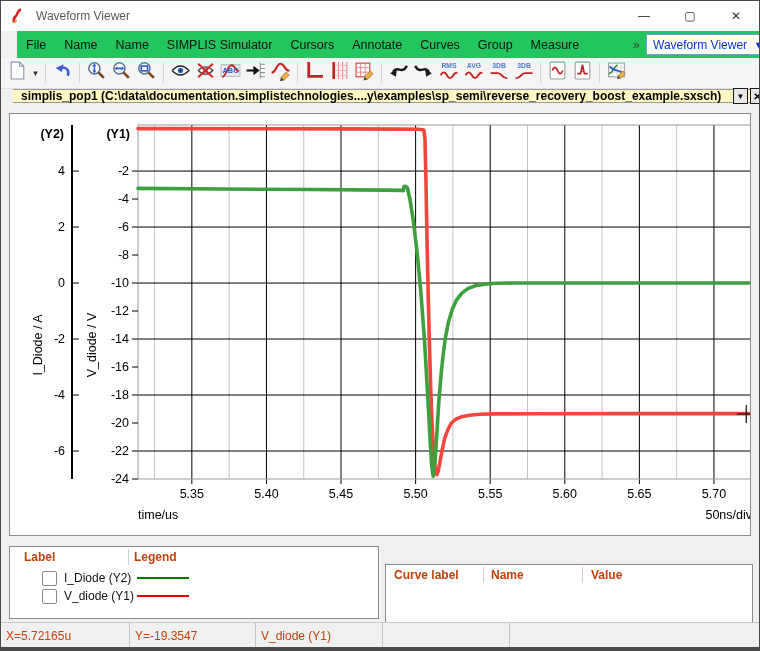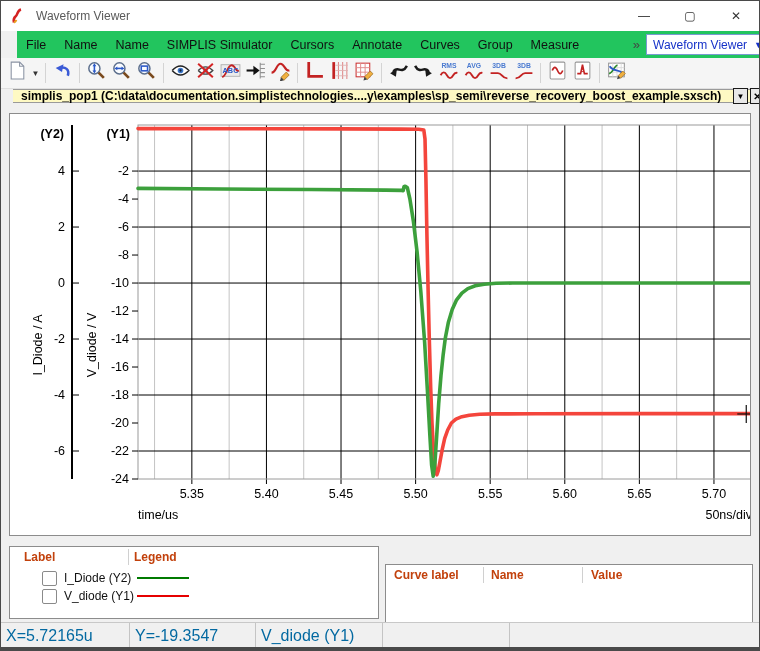--- a/index.html
+++ b/index.html
@@ -34,21 +34,21 @@
   .panel{position:absolute;background:#fff;border:1px solid #8c8c8c;box-sizing:border-box;font-size:12px;color:#1a1a1a;}
   .legend-panel{left:8px;top:545px;width:370px;height:73px;}
   .values-panel{left:384px;top:563px;width:368px;height:73px;}
   .phead{position:absolute;top:0;height:20px;line-height:20px;color:#c2410c;font-weight:bold;}
   .pheaddiv{position:absolute;top:2px;height:16px;width:1px;background:#d0d0d0;}
   .legrow{position:absolute;left:12px;width:100%;height:18px;display:flex;align-items:center;}
   .cb{width:13px;height:13px;border:1px solid #8a8a8a;border-radius:2px;background:#fff;margin-left:20px;flex:0 0 auto;}
   .leglabel{margin-left:7px;font-size:12px;color:#111;}
   .legline{position:absolute;left:115px;width:52px;height:2px;}
   
-  .statusbar{position:absolute;left:0;top:621px;width:100%;height:25px;background:#f0f0f0;border-top:1px solid #c8c8c8;display:flex;align-items:center;font-size:16px;color:#0369a1;}
+  .statusbar{position:absolute;left:0;top:621px;width:100%;height:25px;background:#f0f0f0;border-top:1px solid #c8c8c8;display:flex;align-items:center;font-size:12px;color:#c2410c;}
   .statseg{height:100%;display:flex;align-items:center;padding-left:5px;box-sizing:border-box;border-right:1px solid #c4c4c4;}
   .winbottom{position:absolute;left:0;top:646px;width:100%;height:3px;background:#4a4a4a;}
 </style>
 </head>
 <body>
 
 <div class="window">
 
   <div class="titlebar">
     <svg class="applogo" viewBox="0 0 16 16">

